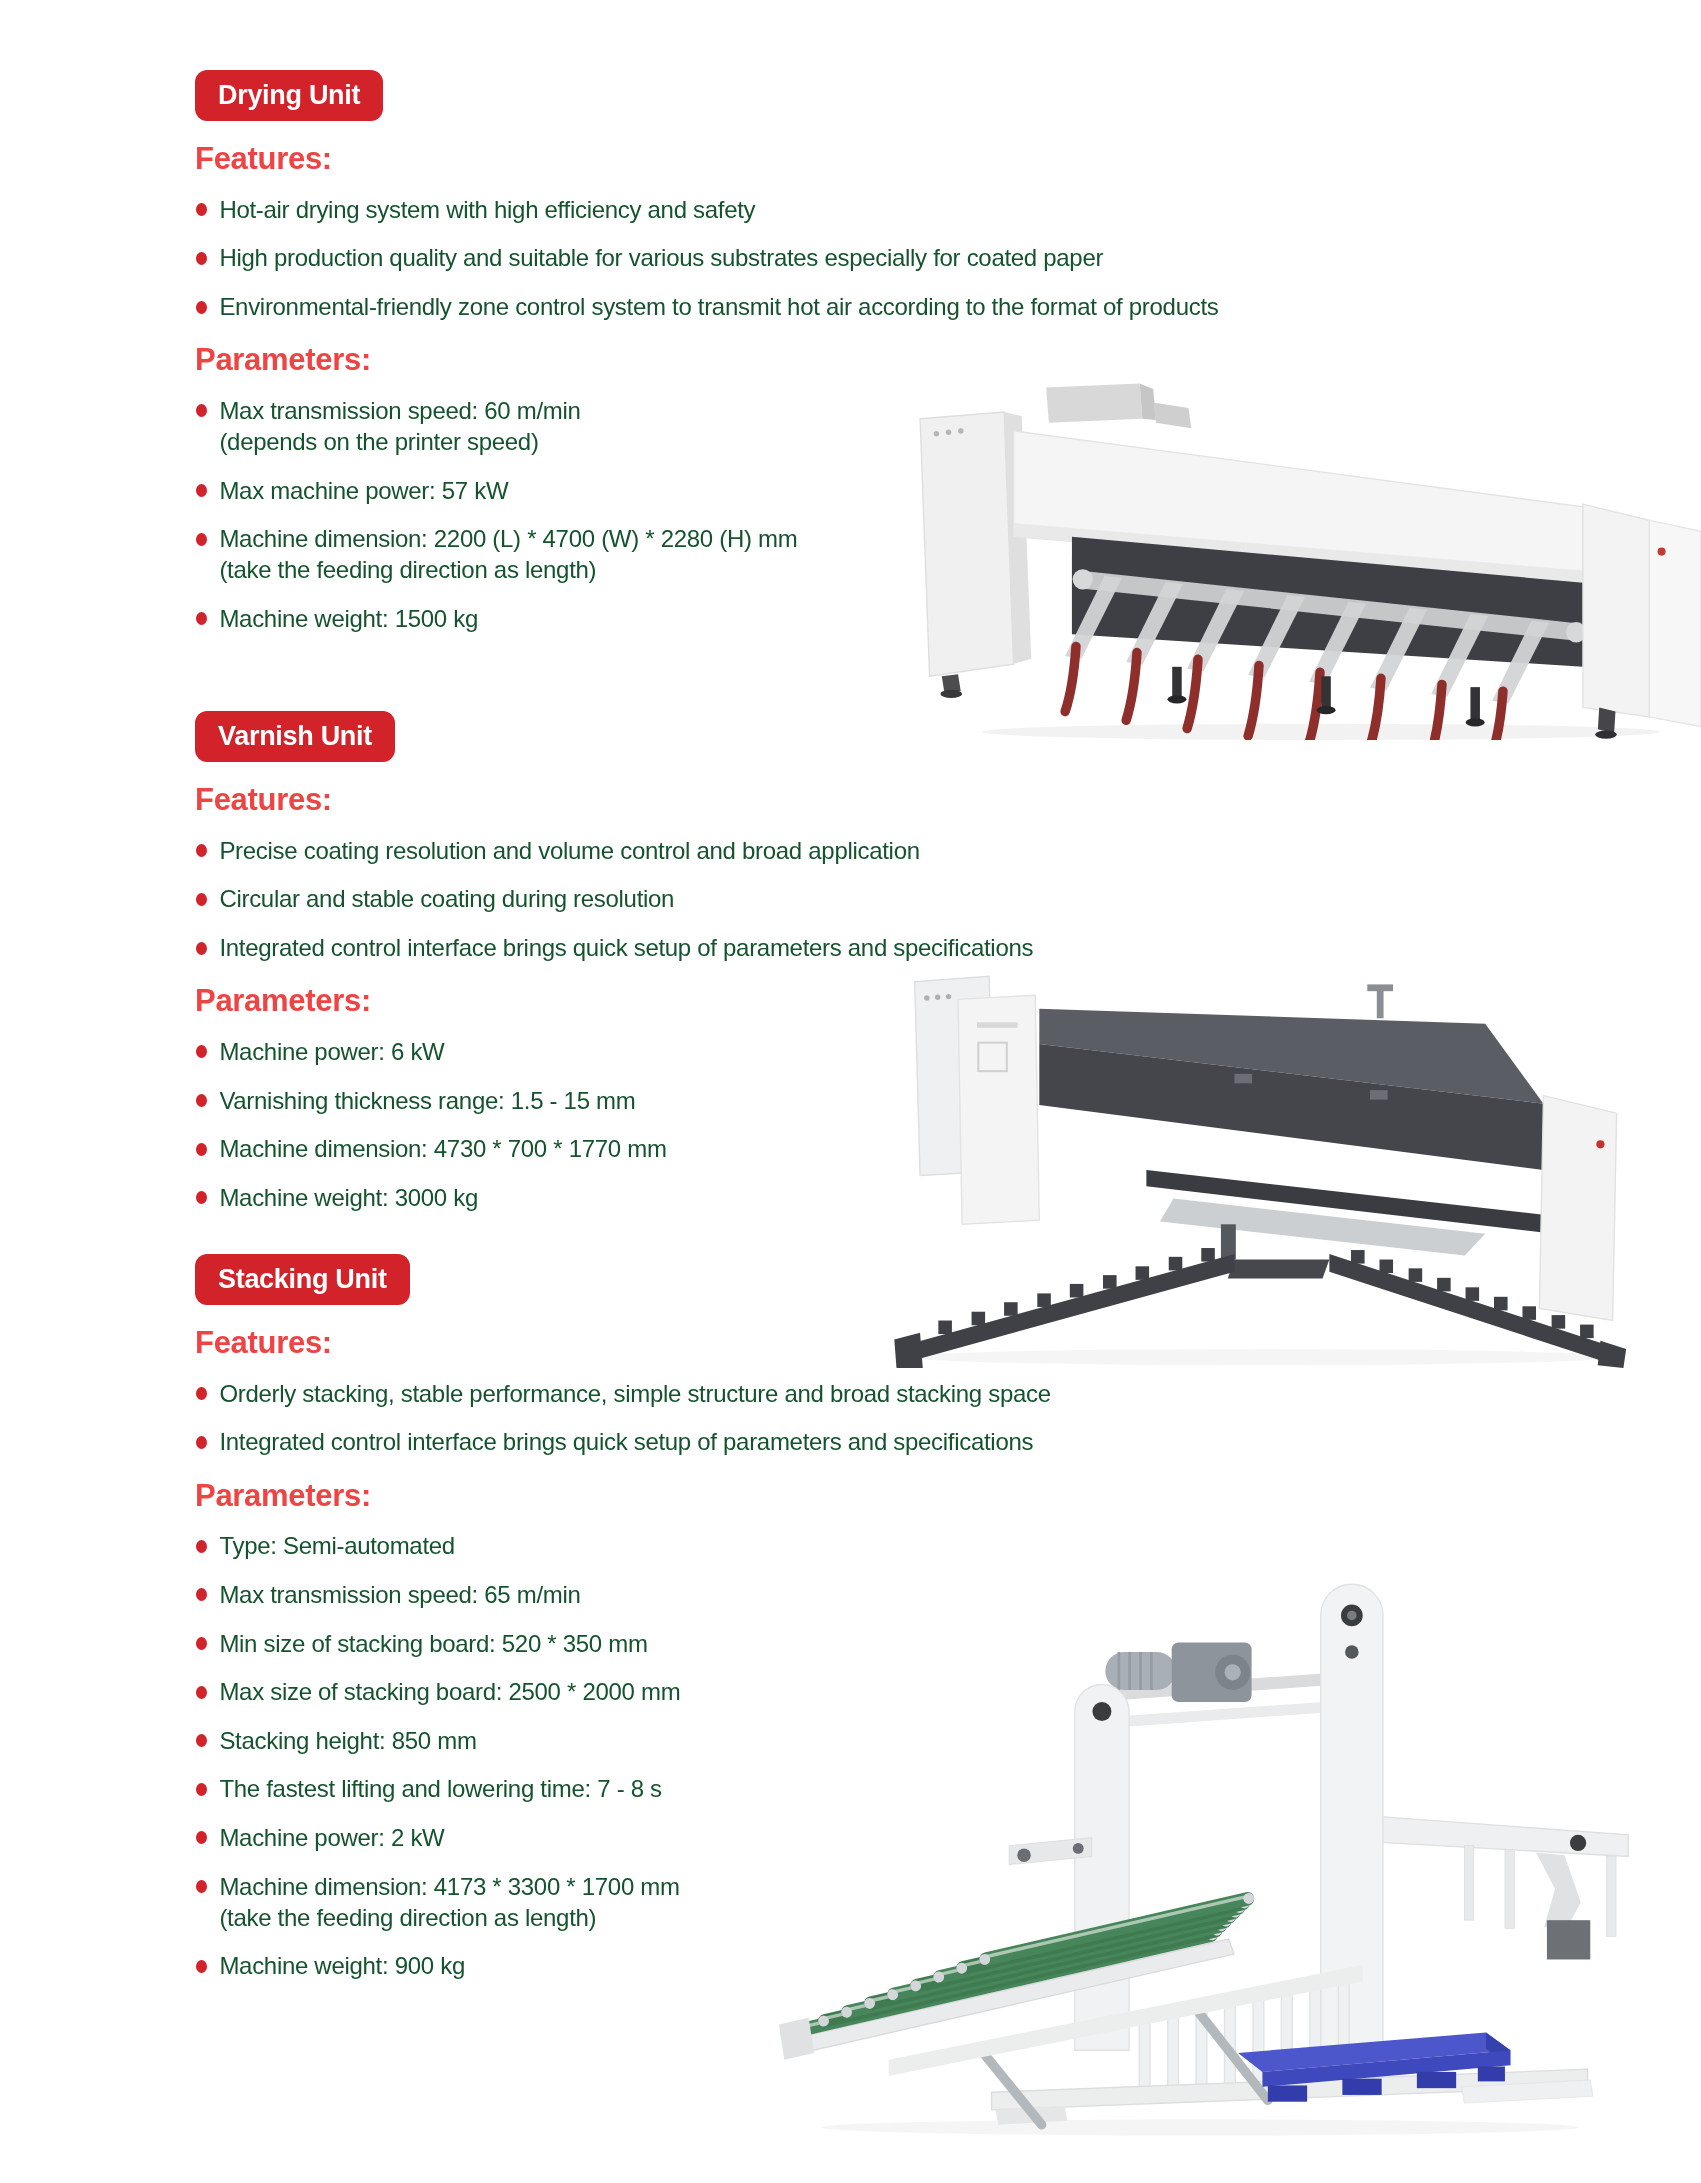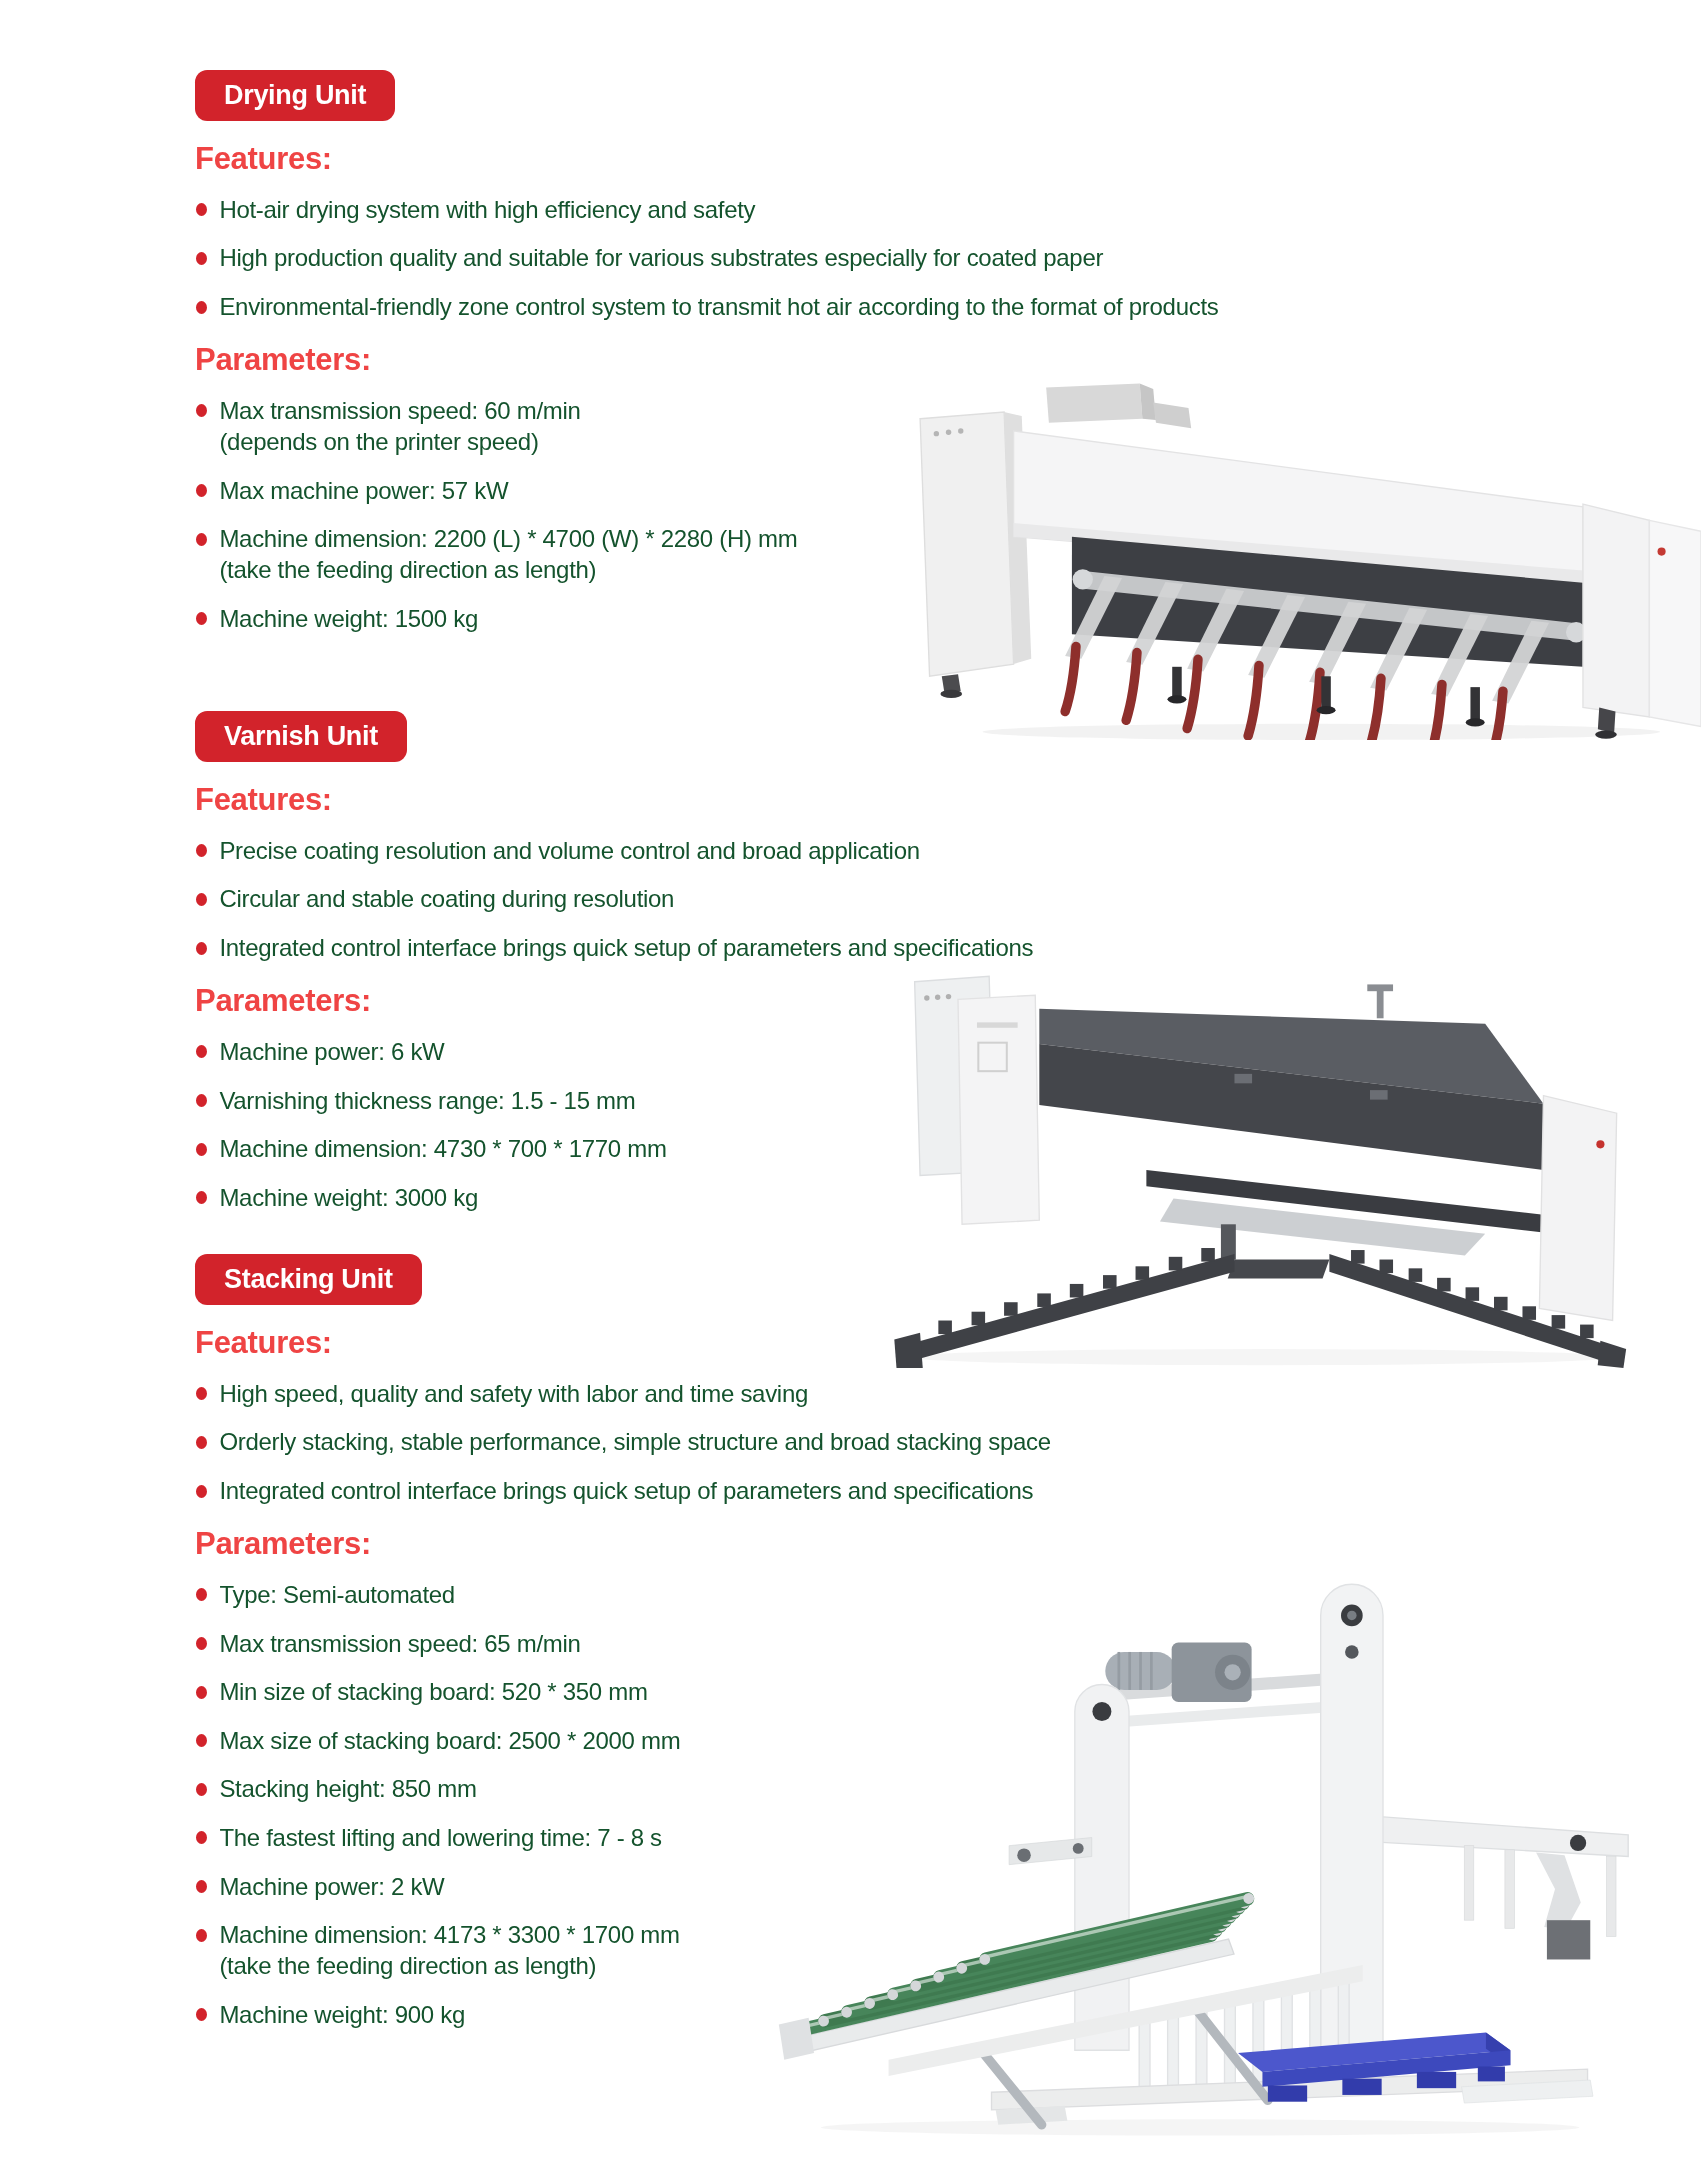--- a/index.html
+++ b/index.html
@@ -13,21 +13,21 @@
     color:#3e3e41;
   }
   .unit{position:absolute;left:195px;width:1206px;}
   .badge{
     display:inline-block;
     background:#d2232b;
     color:#ffffff;
     font-size:27px;
     font-weight:bold;
     line-height:51px;
-    padding:0 29px;
+    padding:0 23px;
     border-radius:12.2px;
     letter-spacing:-0.3px;
   }
   .subhead{
     color:#ef4444;
     font-size:31px;
     font-weight:bold;
     line-height:35px;
     margin:20.3px 0 0 0;
     letter-spacing:-0.3px;
@@ -211,21 +211,20 @@
         <rect x="1028" y="552" width="20" height="20"></rect>
         <rect x="1070" y="566" width="20" height="20"></rect>
       </g>
     </svg>
   </div>
 
   <section class="unit" style="top:1254px;">
     <div class="badge">Stacking Unit</div>
     <h2 class="subhead">Features:</h2>
     <ul class="bullets">
-      <li><span class="dot"></span><span>High speed, quality and safety with labor and time saving</span></li>
       <li><span class="dot"></span><span>Orderly stacking, stable performance, simple structure and broad stacking space</span></li>
       <li><span class="dot"></span><span>Integrated control interface brings quick setup of parameters and specifications</span></li>
     </ul>
     <h2 class="subhead">Parameters:</h2>
     <ul class="bullets">
       <li><span class="dot"></span><span>Type: Semi-automated</span></li>
       <li><span class="dot"></span><span>Max transmission speed: 65 m/min</span></li>
       <li><span class="dot"></span><span>Min size of stacking board: 520 * 350 mm</span></li>
       <li><span class="dot"></span><span>Max size of stacking board: 2500 * 2000 mm</span></li>
       <li><span class="dot"></span><span>Stacking height: 850 mm</span></li>

